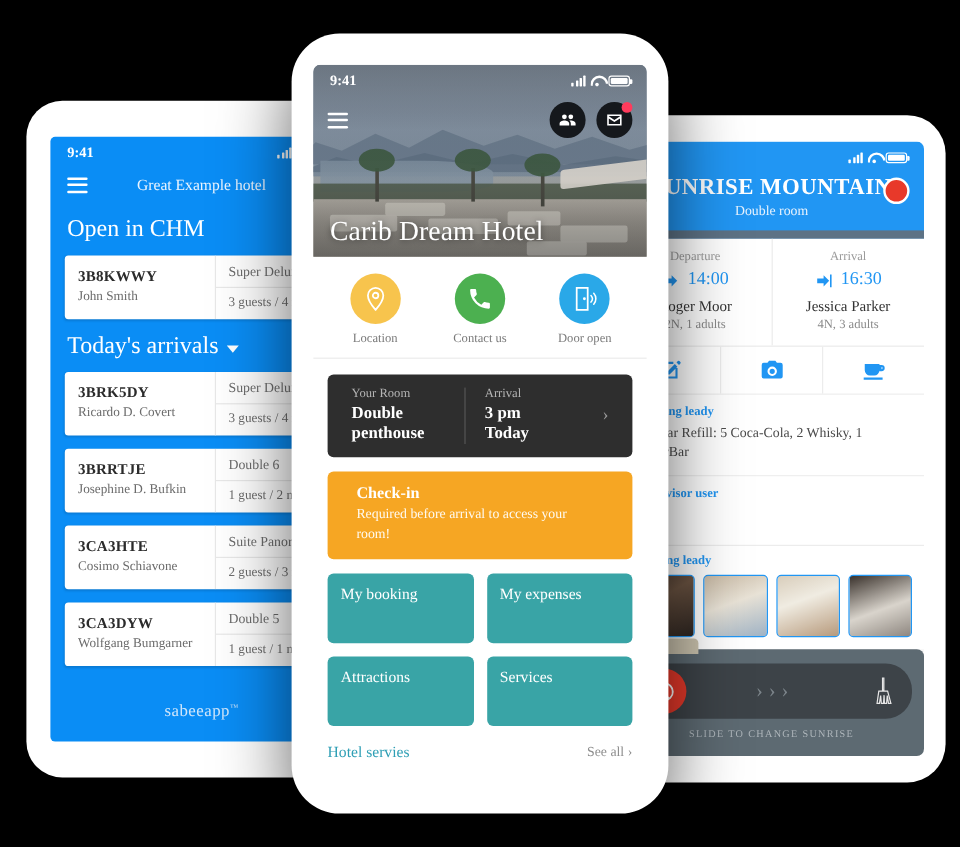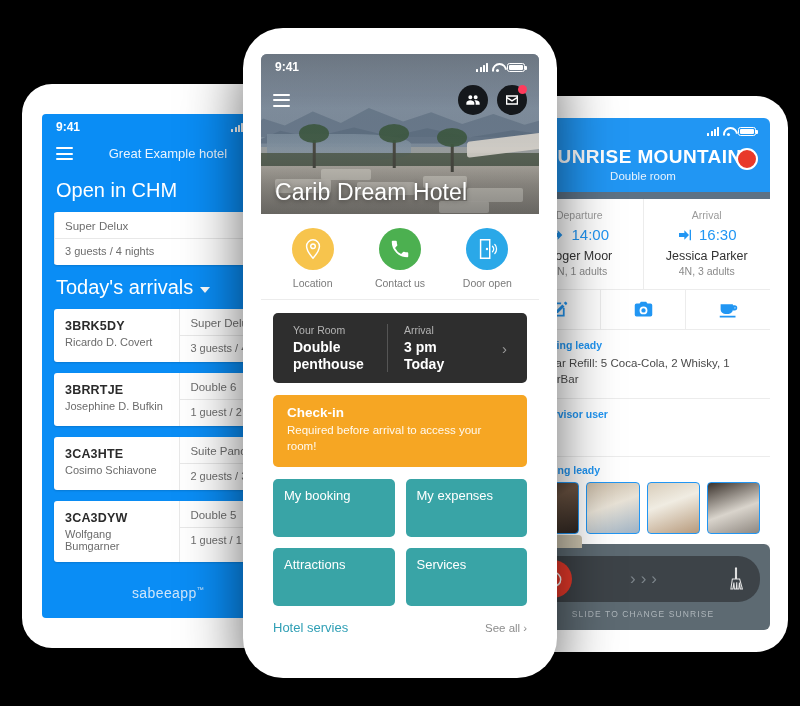--- a/index.html
+++ b/index.html
@@ -16,20 +16,21 @@
   .device {
     position: absolute;
     background: #ffffff;
     border-radius: 34px;
     overflow: hidden;
   }
   .device-screen {
     position: absolute;
     overflow: hidden;
     background: #fff;
+    font-family: Liberation Serif, serif;
   }
 
   
   #device-left {
     left: 22px; top: 84px;
     width: 290px; height: 564px;
     border-radius: 30px;
     box-shadow: 0 18px 48px rgba(0,0,0,0.55);
   }
   #screen-left {
@@ -229,21 +230,21 @@
     display:flex; align-items:stretch; padding: 11px 20px; color:#fff; cursor:pointer;
   }
   .cp-col { flex:1; }
   .cp-col.sep { border-left:1px solid #555; padding-left:16px; }
   .cp-lbl { font-size:10.5px; color:#b4b4b4; }
   .cp-val { font-size:14px; font-weight:bold; line-height:1.18; margin-top:3px; }
   .cp-chev { display:flex; align-items:center; color:#9a9a9a; font-size:15px; padding-left:4px; }
 
   .checkin {
     margin: 12px 12px 0; background:#f6a623; border-radius:5px;
-    padding: 10px 14px 13px; color:#fff; cursor:pointer;
+    padding: 10px 24px 13px; color:#fff; cursor:pointer;
   }
   .ci-title { font-size:13.5px; font-weight:bold; }
   .ci-sub { font-size:11.5px; margin-top:3px; line-height:1.35; color:#fffaf0; }
 
   .tile-grid {
     margin: 12px 12px 0; display:grid; grid-template-columns:1fr 1fr;
     gap: 11px;
   }
   .tile {
     background:#39a4a6; border-radius:5px; height:58px;
@@ -342,20 +343,24 @@
           </span>
           <span class="lt-title">Great Example hotel</span>
         </div>
 
         <div class="lt-body">
 
           <div class="lt-section">
             <span>Open in CHM</span>
           </div>
           <div class="bk-card">
+            <div class="bk-left">
+              <div class="bk-code">3B8KWWY</div>
+              <div class="bk-name">John Smith</div>
+            </div>
             <div class="bk-right">
               <div class="bk-room">Super Delux</div>
               <div class="bk-meta">3 guests / 4 nights</div>
             </div>
           </div>
 
           <div class="lt-section">
             <span>Today's arrivals</span>
             <span class="caret"></span>
           </div>

